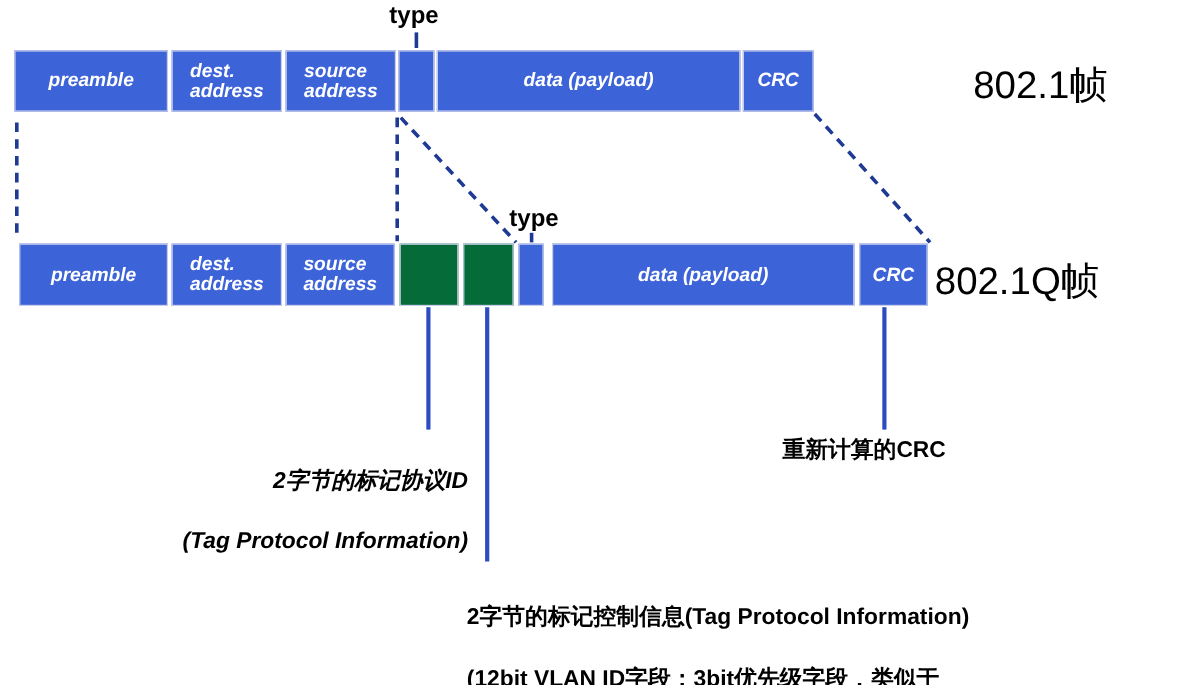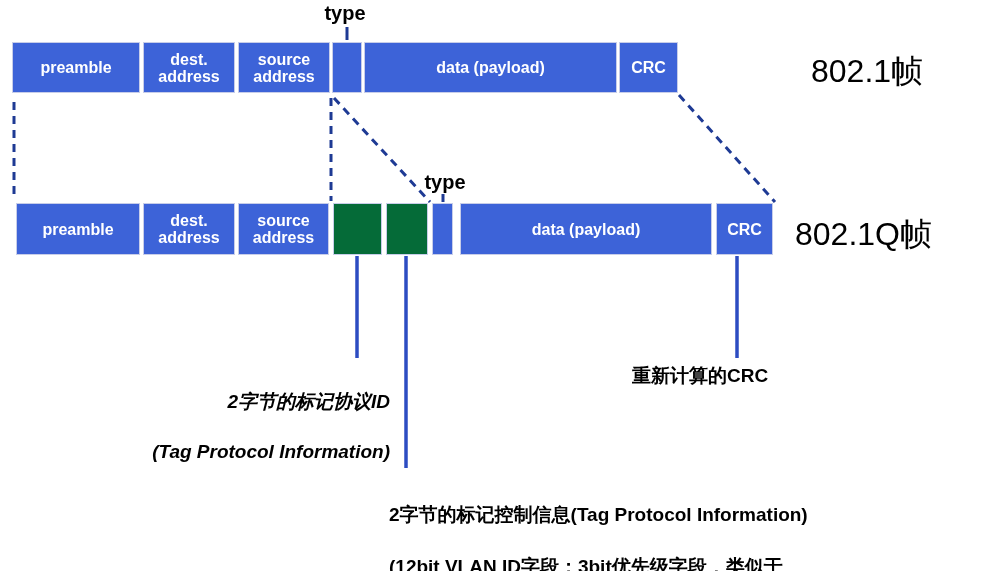--- a/index.html
+++ b/index.html
@@ -3,22 +3,22 @@
 <meta charset="utf-8">
 <style>
   html,body{margin:0;padding:0;background:#ffffff;}
   #canvas{
     position:relative;width:992px;height:571px;background:#ffffff;overflow:hidden;
     font-family:"Liberation Sans","DejaVu Sans",sans-serif;
   }
   .block{
     position:absolute;height:51px;background:#3d63d8;border:1px solid #c7cde9;
     box-sizing:border-box;display:flex;align-items:center;justify-content:center;
-    color:#ffffff;font-weight:bold;font-size:16px;line-height:17px;
-    text-align:center;white-space:pre-line;
+    color:#ffffff;font-weight:bold;font-style:italic;font-size:16px;line-height:17px;
+    white-space:pre-line;
   }
   .row2 .block{height:52px;}
   .green{background:#056b38;}
   .type-label{
     position:absolute;width:60px;text-align:center;color:#000000;
     font-weight:bold;font-size:20px;
   }
   .frame-title{
     position:absolute;color:#000000;font-weight:normal;font-size:32px;white-space:nowrap;
   }
@@ -76,21 +76,21 @@
     <div class="block green" style="left:386px;top:203px;width:42px;"></div>
     <div class="block" style="left:432px;top:203px;width:21px;"></div>
     <div class="block" style="left:460px;top:203px;width:252px;">
       <span>data (payload)</span>
     </div>
     <div class="block" style="left:716px;top:203px;width:57px;">
       <span>CRC</span>
     </div>
   </div>
 
-  <div class="frame-title" style="left:795px;top:213px;text-align:right;">802.1Q帧</div>
+  <div class="frame-title" style="left:779px;top:213px;text-align:right;">802.1Q帧</div>
 
   <svg class="overlay" width="992" height="571">
 
     <line x1="14" y1="102" x2="14" y2="200" stroke="#1e3a94" stroke-width="3" stroke-dasharray="8 6"></line>
     <line x1="331" y1="98" x2="331" y2="201" stroke="#1e3a94" stroke-width="3" stroke-dasharray="8 6"></line>
     <line x1="334" y1="98" x2="430" y2="202" stroke="#1e3a94" stroke-width="3" stroke-dasharray="8 6"></line>
     <line x1="679" y1="95" x2="775" y2="202" stroke="#1e3a94" stroke-width="3" stroke-dasharray="8 6"></line>
 
     <line x1="347" y1="27" x2="347" y2="40" stroke="#1e3a94" stroke-width="3"></line>
     <line x1="443" y1="194" x2="443" y2="202" stroke="#1e3a94" stroke-width="3"></line>
@@ -98,21 +98,21 @@
     <line x1="357" y1="256" x2="357" y2="358" stroke="#2d4cc2" stroke-width="3.5"></line>
     <line x1="406" y1="256" x2="406" y2="468" stroke="#2d4cc2" stroke-width="3.5"></line>
     <line x1="737" y1="256" x2="737" y2="358" stroke="#2d4cc2" stroke-width="3.5"></line>
   </svg>
 
   <div class="note" style="left:90px;top:364px;width:300px;text-align:right;font-style:italic;">
     <div>2字节的标记协议ID</div>
     <div>(Tag Protocol Information)</div>
   </div>
 
-  <div class="note" style="left:632px;top:363px;">重新计算的CRC</div>
+  <div class="note" style="left:652px;top:363px;">重新计算的CRC</div>
 
   <div class="note" style="left:389px;top:476px;width:590px;text-align:left;line-height:26px;">
     <div>2字节的标记控制信息(Tag Protocol Information)</div>
     <div>(12bit VLAN ID字段；3bit优先级字段，类似于</div>
     
   </div>
 
 </div>
 
 </body></html>

